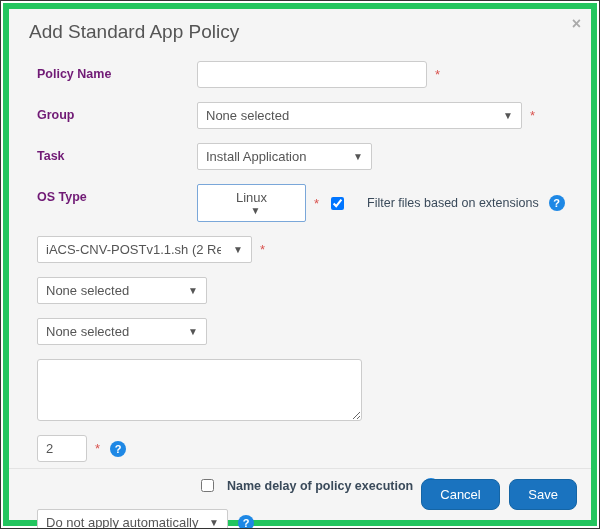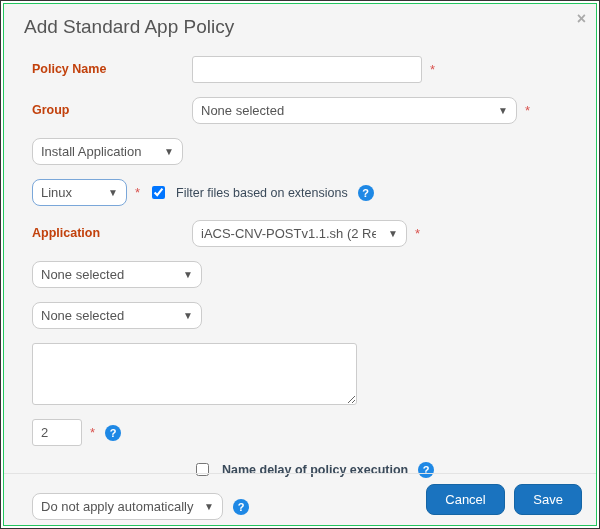--- a/index.html
+++ b/index.html
@@ -9,21 +9,21 @@
     font-size: 13px;
     background: #fff;
     width: 600px;
     height: 529px;
     border: 1px solid #333;
     overflow: hidden;
     position: relative;
   }
   .inner {
     background: #f5f5f5;
-    border: 1px solid #22c55e;
+    border: 6px solid #22c55e;
     margin: 2px;
     height: 523px;
     position: relative;
   }
   .header {
     padding: 12px 16px 8px 20px;
     position: relative;
   }
   .title {
     color: #555;
@@ -43,21 +43,21 @@
     padding: 10px 24px 0 28px;
   }
   .row {
     display: flex;
     align-items: flex-start;
     margin-bottom: 14px;
   }
   .label {
     width: 160px;
     flex-shrink: 0;
-    color: #c2410c;
+    color: #701a75;
     font-weight: bold;
     font-size: 12.5px;
     padding-top: 6px;
   }
   .control {
     flex: 1;
     display: flex;
     align-items: center;
     gap: 6px;
     flex-wrap: wrap;
@@ -83,53 +83,53 @@
     font-size: 11px;
     align-items: center;
     justify-content: center;
     margin-left: 4px;
   }
   .dropdown {
     display: inline-flex;
     align-items: center;
     justify-content: space-between;
     border: 1px solid #ccc;
-    border-radius: 8px;
+    border-radius: 2px;
     background: #fff;
     padding: 5px 8px;
     font-size: 13px;
     color: #555;
     cursor: pointer;
   }
   .dropdown .caret {
     font-size: 10px;
     color: #555;
     margin-left: 8px;
   }
   .dd-big   { width: 325px; justify-content: space-between; }
-  .dd-mid   { width: 151px; }
-  .dd-ostype{ width: 95px; border-color: #7aa7d9; }
+  .dd-mid   { width: 175px; }
+  .dd-ostype{ width: 109px; border-color: #7aa7d9; flex-direction: column; }
   .dd-app   { width: 215px; }
   .dd-sub   { width: 170px; }
   .dd-apply { width: 191px; }
   textarea.installer {
     width: 325px;
     height: 62px;
     resize: both;
   }
   .checkbox-label {
     color: #3a4a5a;
     font-weight: bold;
     font-size: 12.5px;
     margin-left: 4px;
   }
   .filter-label {
     color: #3a4a5a;
     font-size: 12.5px;
-    margin-left: 2px;
+    margin-left: 14px;
   }
   .footer {
     border-top: 1px solid #e3e3e3;
     padding: 10px 14px;
     text-align: right;
     position: absolute;
     bottom: 0;
     left: 0;
     right: 0;
   }
@@ -168,43 +168,44 @@
       <div class="control">
         <div class="dropdown dd-big">
           <span>None selected</span>
           <span class="caret">▼</span>
         </div>
         <span class="req">*</span>
       </div>
     </div>
 
     <div class="row">
+      <div class="label">Task</div>
       <div class="control">
         <div class="dropdown dd-mid">
           <span>Install Application</span>
           <span class="caret">▼</span>
         </div>
       </div>
     </div>
 
     <div class="row">
+      <div class="label">OS Type</div>
       <div class="control">
         <div class="dropdown dd-ostype">
           <span>Linux</span>
           <span class="caret">▼</span>
         </div>
         <span class="req">*</span>
         <input type="checkbox" checked="" style="margin-left: 6px;">
         <span class="filter-label">Filter files based on extensions</span>
         <span class="help">?</span>
       </div>
     </div>
 
     <div class="row">
-      <div class="label">Application</div>
       <div class="control">
         <div class="dropdown dd-app">
           <span style="overflow:hidden;white-space:nowrap;max-width:175px">iACS-CNV-POSTv1.1.sh (2 Reposi</span>
           <span class="caret">▼</span>
         </div>
         <span class="req">*</span>
       </div>
     </div>
 
     <div class="row">

